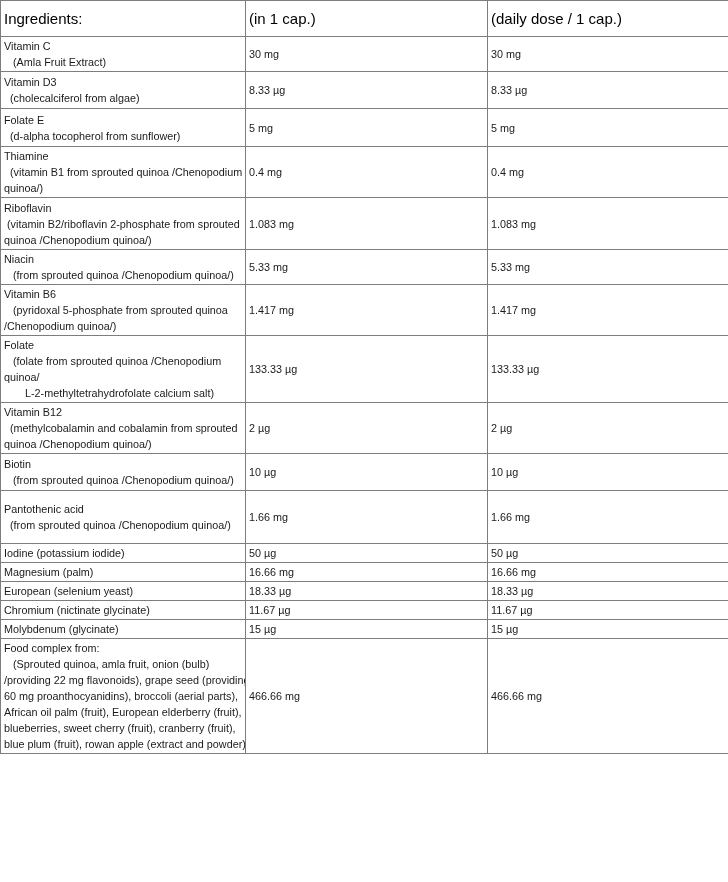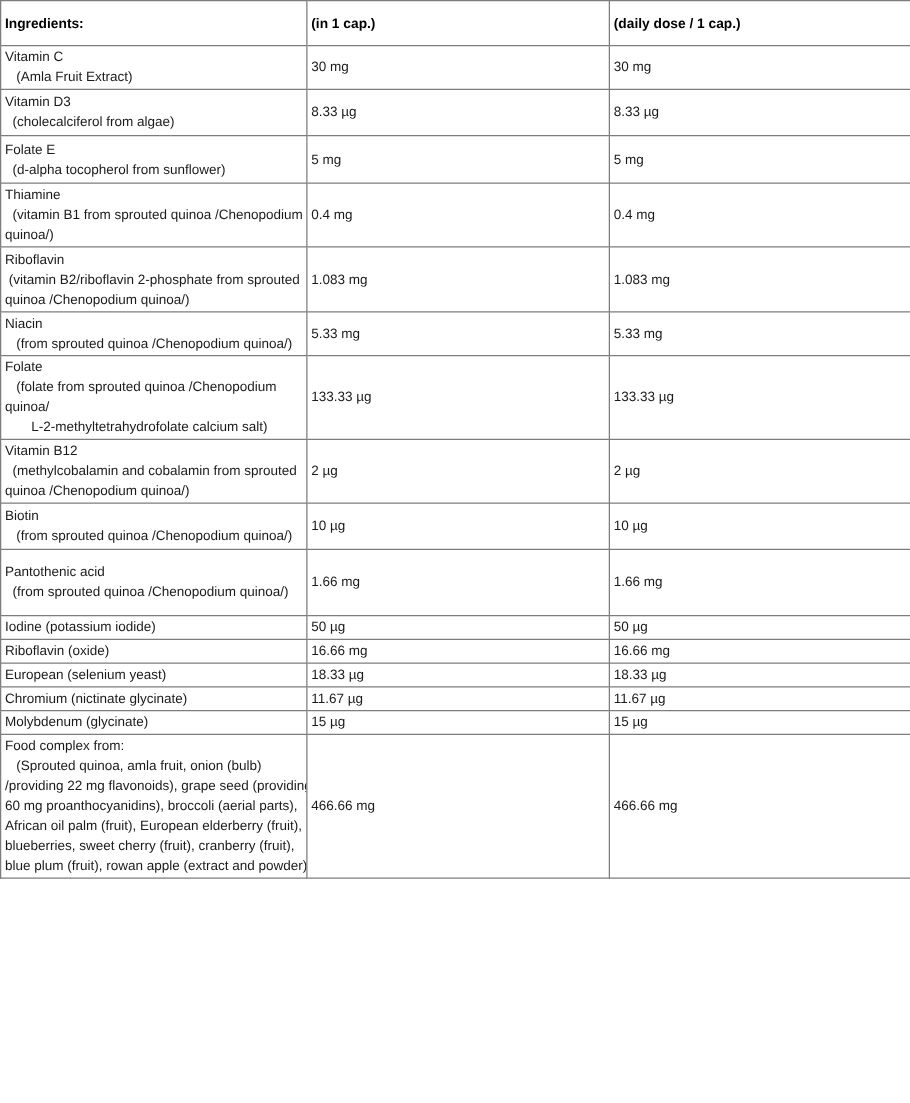--- a/index.html
+++ b/index.html
@@ -27,22 +27,22 @@
   table.ingredients th {
     border: 1px solid #7d7d7d;
     vertical-align: middle;
     text-align: left;
     padding: 1px 1px 1px 3px;
     overflow: hidden;
     white-space: pre;
     font-weight: normal;
   }
   table.ingredients th {
-    font-size: 11px;
-    font-weight: bold;
+    font-size: 15px;
+    font-weight: normal;
     color: #000000;
   }
   td.val {
     padding-left: 4px;
   }
 </style>
 </head>
 <body>
 
 <div class="page">
@@ -89,20 +89,27 @@
 quinoa /Chenopodium quinoa/)</td>
       <td class="val">1.083 mg</td>
       <td class="val">1.083 mg</td>
     </tr>
     <tr style="height:34px">
       <td>Niacin
    (from sprouted quinoa /Chenopodium quinoa/)</td>
       <td class="val">5.33 mg</td>
       <td class="val">5.33 mg</td>
     </tr>
+    <tr style="height:51px">
+      <td>Vitamin B6
+   (pyridoxal 5-phosphate from sprouted quinoa
+/Chenopodium quinoa/)</td>
+      <td class="val">1.417 mg</td>
+      <td class="val">1.417 mg</td>
+    </tr>
     <tr style="height:64px">
       <td>Folate
    (folate from sprouted quinoa /Chenopodium
 quinoa/
        L-2-methyltetrahydrofolate calcium salt)</td>
       <td class="val">133.33 µg</td>
       <td class="val">133.33 µg</td>
     </tr>
     <tr style="height:50px">
       <td>Vitamin B12
@@ -122,21 +129,21 @@
   (from sprouted quinoa /Chenopodium quinoa/)</td>
       <td class="val">1.66 mg</td>
       <td class="val">1.66 mg</td>
     </tr>
     <tr style="height:18px">
       <td>Iodine (potassium iodide)</td>
       <td class="val">50 µg</td>
       <td class="val">50 µg</td>
     </tr>
     <tr style="height:18px">
-      <td>Riboflavin (oxide)</td>
+      <td>Magnesium (palm)</td>
       <td class="val">16.66 mg</td>
       <td class="val">16.66 mg</td>
     </tr>
     <tr style="height:18px">
       <td>European (selenium yeast)</td>
       <td class="val">18.33 µg</td>
       <td class="val">18.33 µg</td>
     </tr>
     <tr style="height:19px">
       <td>Chromium (nictinate glycinate)</td>

